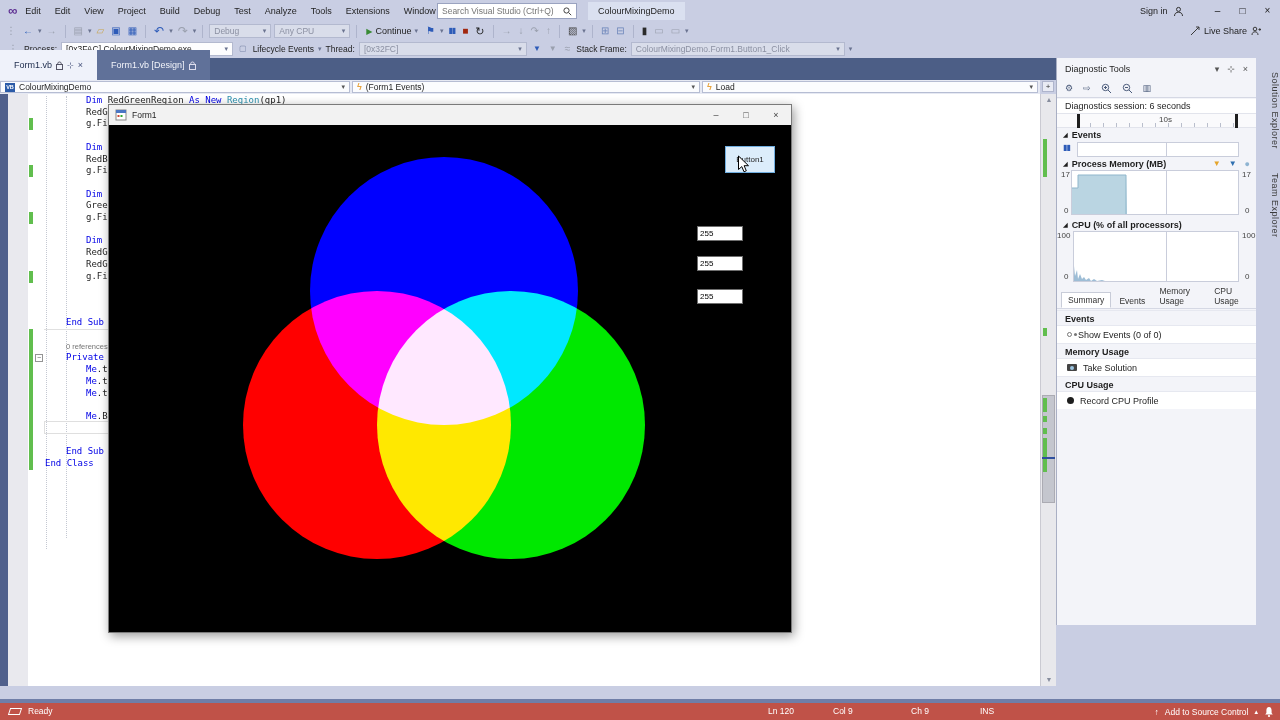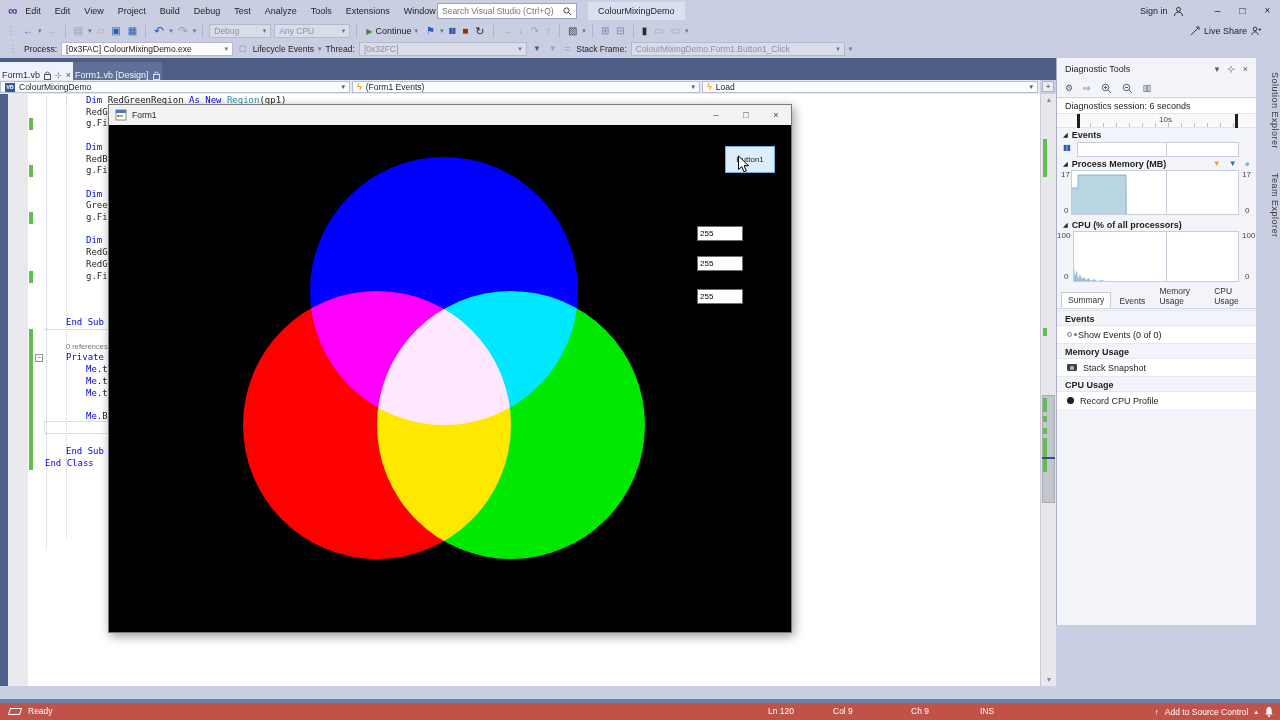--- a/index.html
+++ b/index.html
@@ -30,21 +30,21 @@
   
   #debugbar{position:absolute;left:0;top:40px;width:1280px;height:18px;background:#C9CEE3;display:flex;align-items:center;gap:4px;padding-left:6px;font-size:8.5px}
   .db-combo{height:14px;border:1px solid #B3B9CF;font-size:8.5px;display:flex;align-items:center;justify-content:space-between;padding:0 4px;gap:4px}
   .db-combo.enabled{background:#FDFDFE;color:#1e1e1e}
   .db-combo.disabled{background:#D9DDEA;color:#8b90a2}
 
   
   #workspace{position:absolute;left:0;top:58px;width:1280px;height:641px;background:#C9CEE3}
 
   #tabstrip{position:absolute;left:0;top:0;width:1056px;height:22px;background:#4C5E86;display:flex;align-items:flex-end;padding-left:0}
-  .tab{height:18px;display:flex;align-items:flex-end;gap:4px;padding:0 2px;font-size:9px}
+  .tab{height:30px;display:flex;align-items:center;gap:4px;padding:0 14px;font-size:9px}
   .tab.active{background:#EFF2FA;color:#1B2A4A}
   .tab.inactive{background:#607199;color:#F2F4FA}
   .tab .tab-x{font-size:9px;color:#44507a}
 
   #navbar{position:absolute;left:0;top:22px;width:1040px;height:14px;background:#E6E9F3;display:flex;gap:2px;padding:1px 0 0 0}
   .nav-combo{height:12px;background:#FBFCFE;border:1px solid #B6BDD3;display:flex;align-items:center;gap:4px;font-size:8.5px;padding:0 4px;color:#1e1e1e}
   .vb-badge{width:10px;height:9px;background:#2B5BA8;color:#fff;font-size:5.5px;font-weight:bold;text-align:center;line-height:9px}
   .bolt{color:#E8A33D;font-size:9px;font-weight:bold}
   .nav-caret{margin-left:auto;font-size:7px;color:#555}
   #split-btn{position:absolute;left:1042px;top:23px;width:12px;height:11px;background:#E9EBF4;border:1px solid #AEB4CC;font-size:8px;line-height:9px;text-align:center;color:#333}
@@ -447,21 +447,21 @@
         </div>
       <div id="diag-summary">
           <div class="sum-header">Events</div>
           <div class="sum-item">
             <span class="sum-ic show-events-icon"></span>
             <span>Show Events (0 of 0)</span>
           </div>
           <div class="sum-header">Memory Usage</div>
           <div class="sum-item">
             <span class="sum-ic camera-icon"></span>
-            <span>Stack Snapshot</span>
+            <span>Take Solution</span>
           </div>
           <div class="sum-header">CPU Usage</div>
           <div class="sum-item">
             <span class="sum-ic record-icon"></span>
             <span>Record CPU Profile</span>
           </div>
         </div>
     </div>
 
     <div id="side-tabs">

